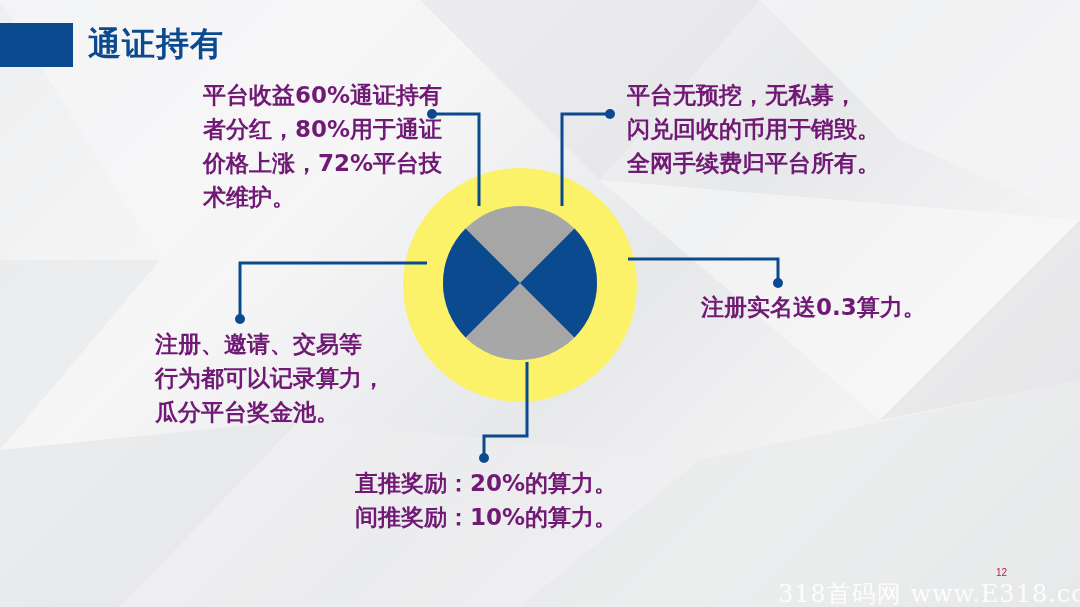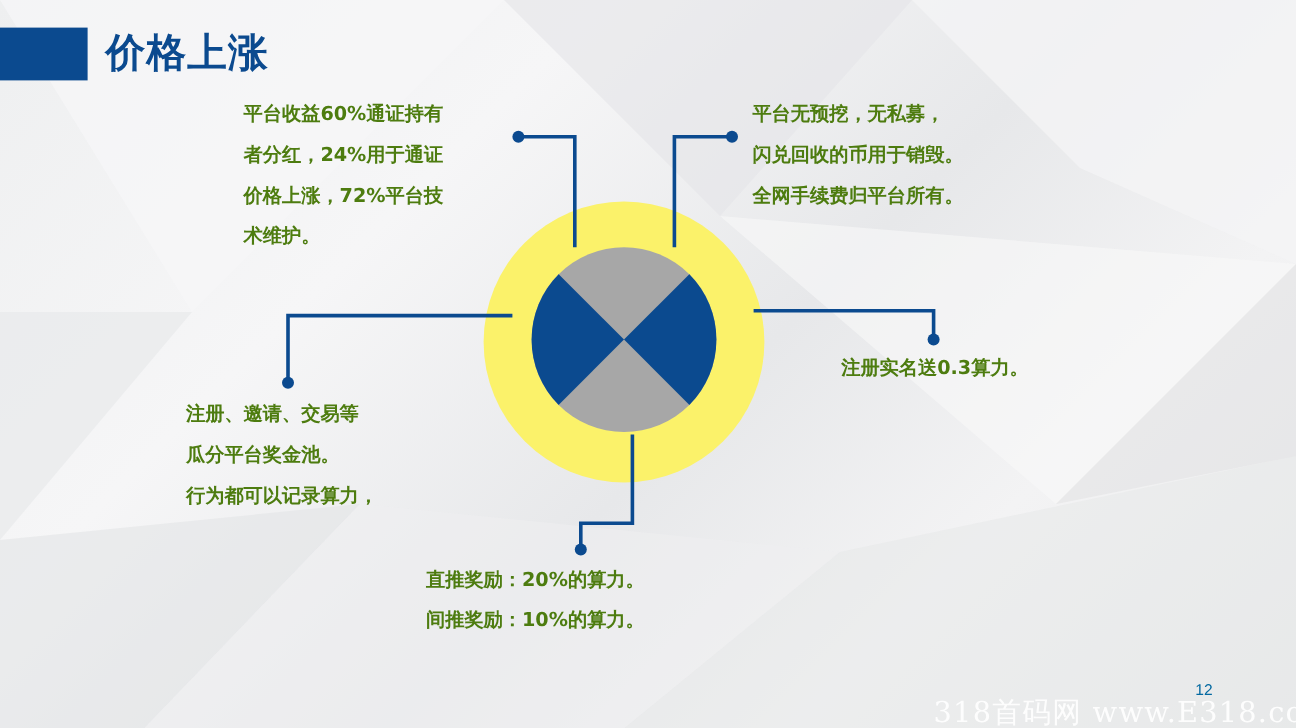--- a/index.html
+++ b/index.html
@@ -13,25 +13,25 @@
     .title-bar {
       position: absolute; left: 0; top: 23px; width: 73px; height: 44px;
       background: #0b4a8f;
     }
     .title {
       position: absolute; left: 88px; top: 22px;
       font-size: 33px; font-weight: bold; color: #0b4a8f; letter-spacing: 1px;
     }
     .diagram { position: absolute; left: 0; top: 0; width: 1080px; height: 607px; }
     .txt {
-      position: absolute; font-size: 16px; font-weight: bold; color: #4d7c0f;
+      position: absolute; font-size: 23px; font-weight: bold; color: #701a75;
       line-height: 34px; white-space: nowrap;
     }
     .page-num {
-      position: absolute; left: 996px; top: 567px; font-size: 13px; color: #0369a1;
+      position: absolute; left: 996px; top: 567px; font-size: 10px; color: #be185d;
       font-family: "Liberation Sans", sans-serif;
     }
     .watermark {
       position: absolute; left: 778px; top: 578px; font-size: 24px; color: #ffffff;
       font-family: "DejaVu Serif", serif; letter-spacing: 1px; opacity: 0.9;
       white-space: nowrap;
     }
   </style>
 </head>
 <body>
@@ -42,21 +42,21 @@
   <polygon points="760,0 1080,0 1080,220 900,140" fill="#f4f4f5" opacity="0.8"></polygon>
   <polygon points="0,260 160,260 0,450" fill="#e6e7e9" opacity="0.6"></polygon>
   <polygon points="600,180 1080,220 880,420" fill="#f8f8f9" opacity="0.6"></polygon>
   <polygon points="0,450 300,420 120,607 0,607" fill="#e3e4e6" opacity="0.6"></polygon>
   <polygon points="300,420 700,460 520,607 120,607" fill="#eeeef0" opacity="0.6"></polygon>
   <polygon points="700,460 1080,380 1080,607 520,607" fill="#e6e7e8" opacity="0.5"></polygon>
   <polygon points="880,420 1080,220 1080,380" fill="#dfe0e2" opacity="0.5"></polygon>
 </svg>
 
 <div class="title-bar"></div>
-<div class="title">价格上涨</div>
+<div class="title">通证持有</div>
 
 <svg class="diagram" viewBox="0 0 1080 607">
 
   <circle cx="520" cy="285" r="117" fill="#fbf26a"></circle>
 
   <g>
     <clipPath id="cc">
         <circle cx="520" cy="283" r="77"></circle>
       </clipPath>
     <g clip-path="url(#cc)">
@@ -82,39 +82,39 @@
     <circle cx="432" cy="114" r="5"></circle>
     <circle cx="610" cy="114" r="5"></circle>
     <circle cx="778" cy="283" r="5"></circle>
     <circle cx="240" cy="319" r="5"></circle>
     <circle cx="484" cy="458" r="5"></circle>
   </g>
 </svg>
 
 <div class="txt" style="left:203px; top:78px;">
   <div>平台收益60%通证持有</div>
-  <div>者分红，24%用于通证</div>
+  <div>者分红，80%用于通证</div>
   <div>价格上涨，72%平台技</div>
   <div>术维护。</div>
 </div>
 
 <div class="txt" style="left:627px; top:78px;">
   <div>平台无预挖，无私募，</div>
   <div>闪兑回收的币用于销毁。</div>
   <div>全网手续费归平台所有。</div>
 </div>
 
 <div class="txt" style="left:701px; top:290px;">
   <div>注册实名送0.3算力。</div>
 </div>
 
 <div class="txt" style="left:155px; top:329px;font-family:Liberation Mono, monospace;">
   <div>注册、邀请、交易等</div>
+  <div>行为都可以记录算力，</div>
   <div>瓜分平台奖金池。</div>
-  <div>行为都可以记录算力，</div>
 </div>
 
 <div class="txt" style="left:355px; top:466px;">
   <div>直推奖励：20%的算力。</div>
   <div>间推奖励：10%的算力。</div>
 </div>
 
 <div class="page-num">12</div>
 <div class="watermark">318首码网 www.E318.com</div>
 

